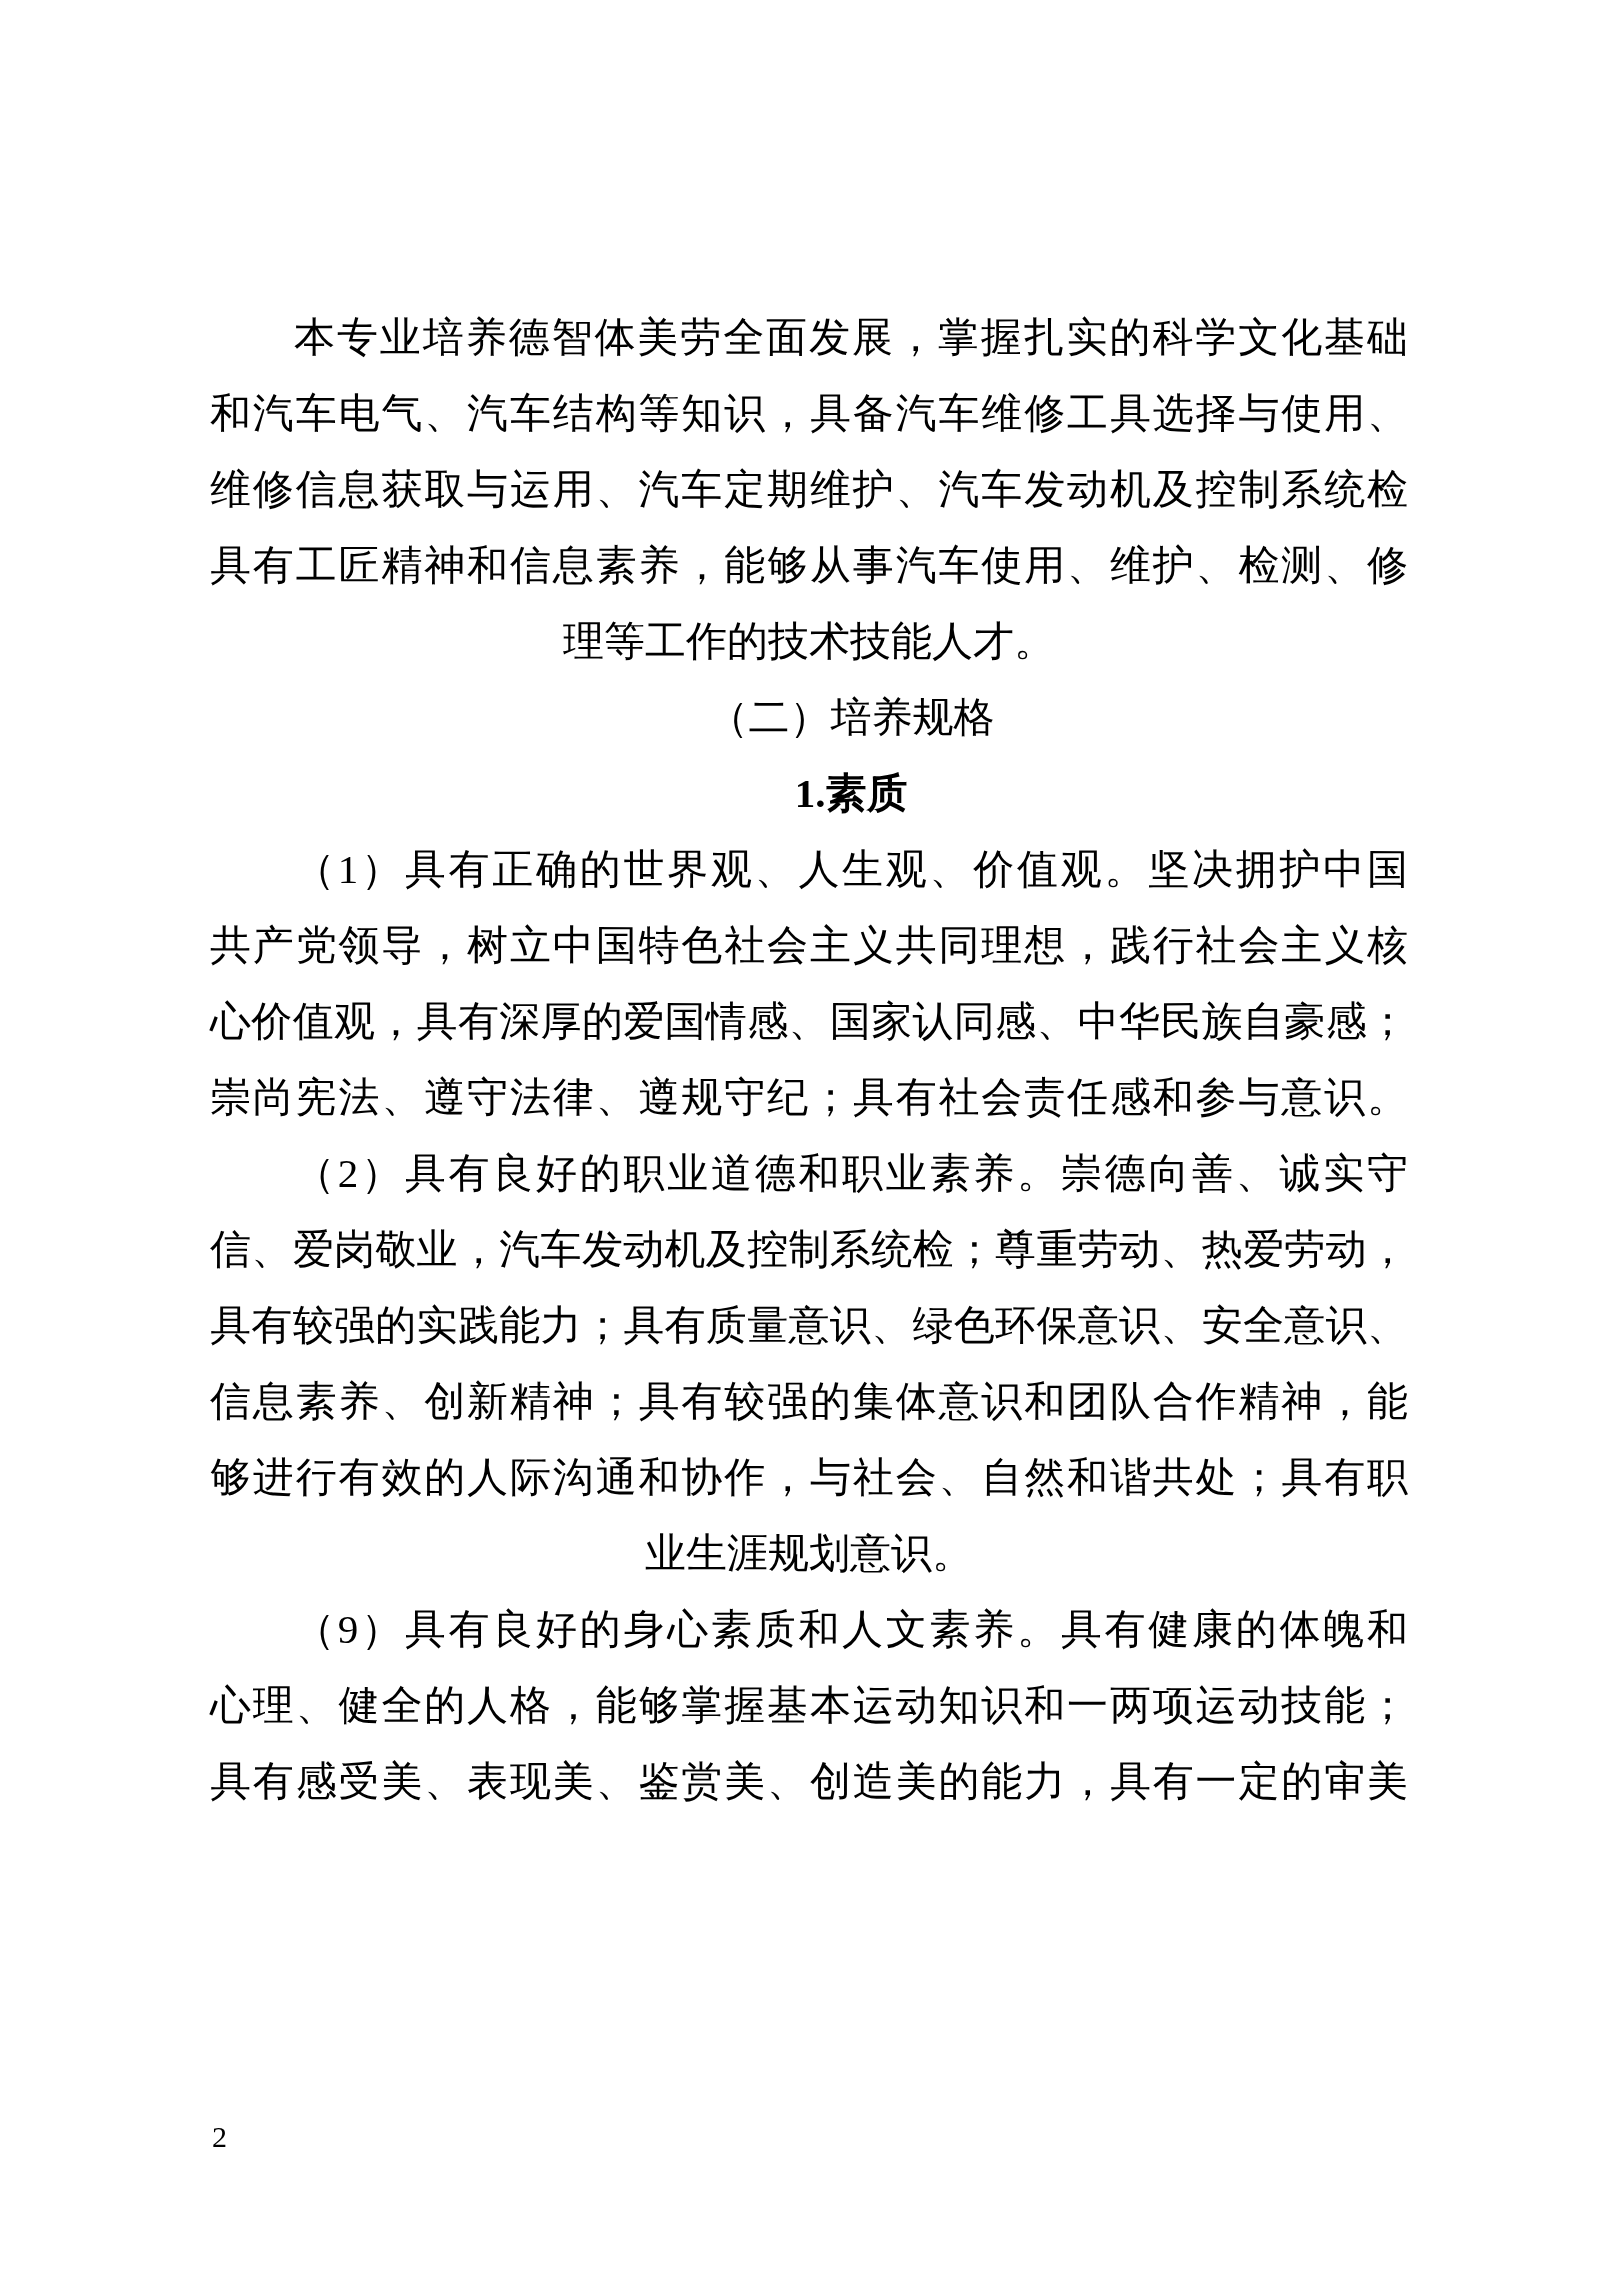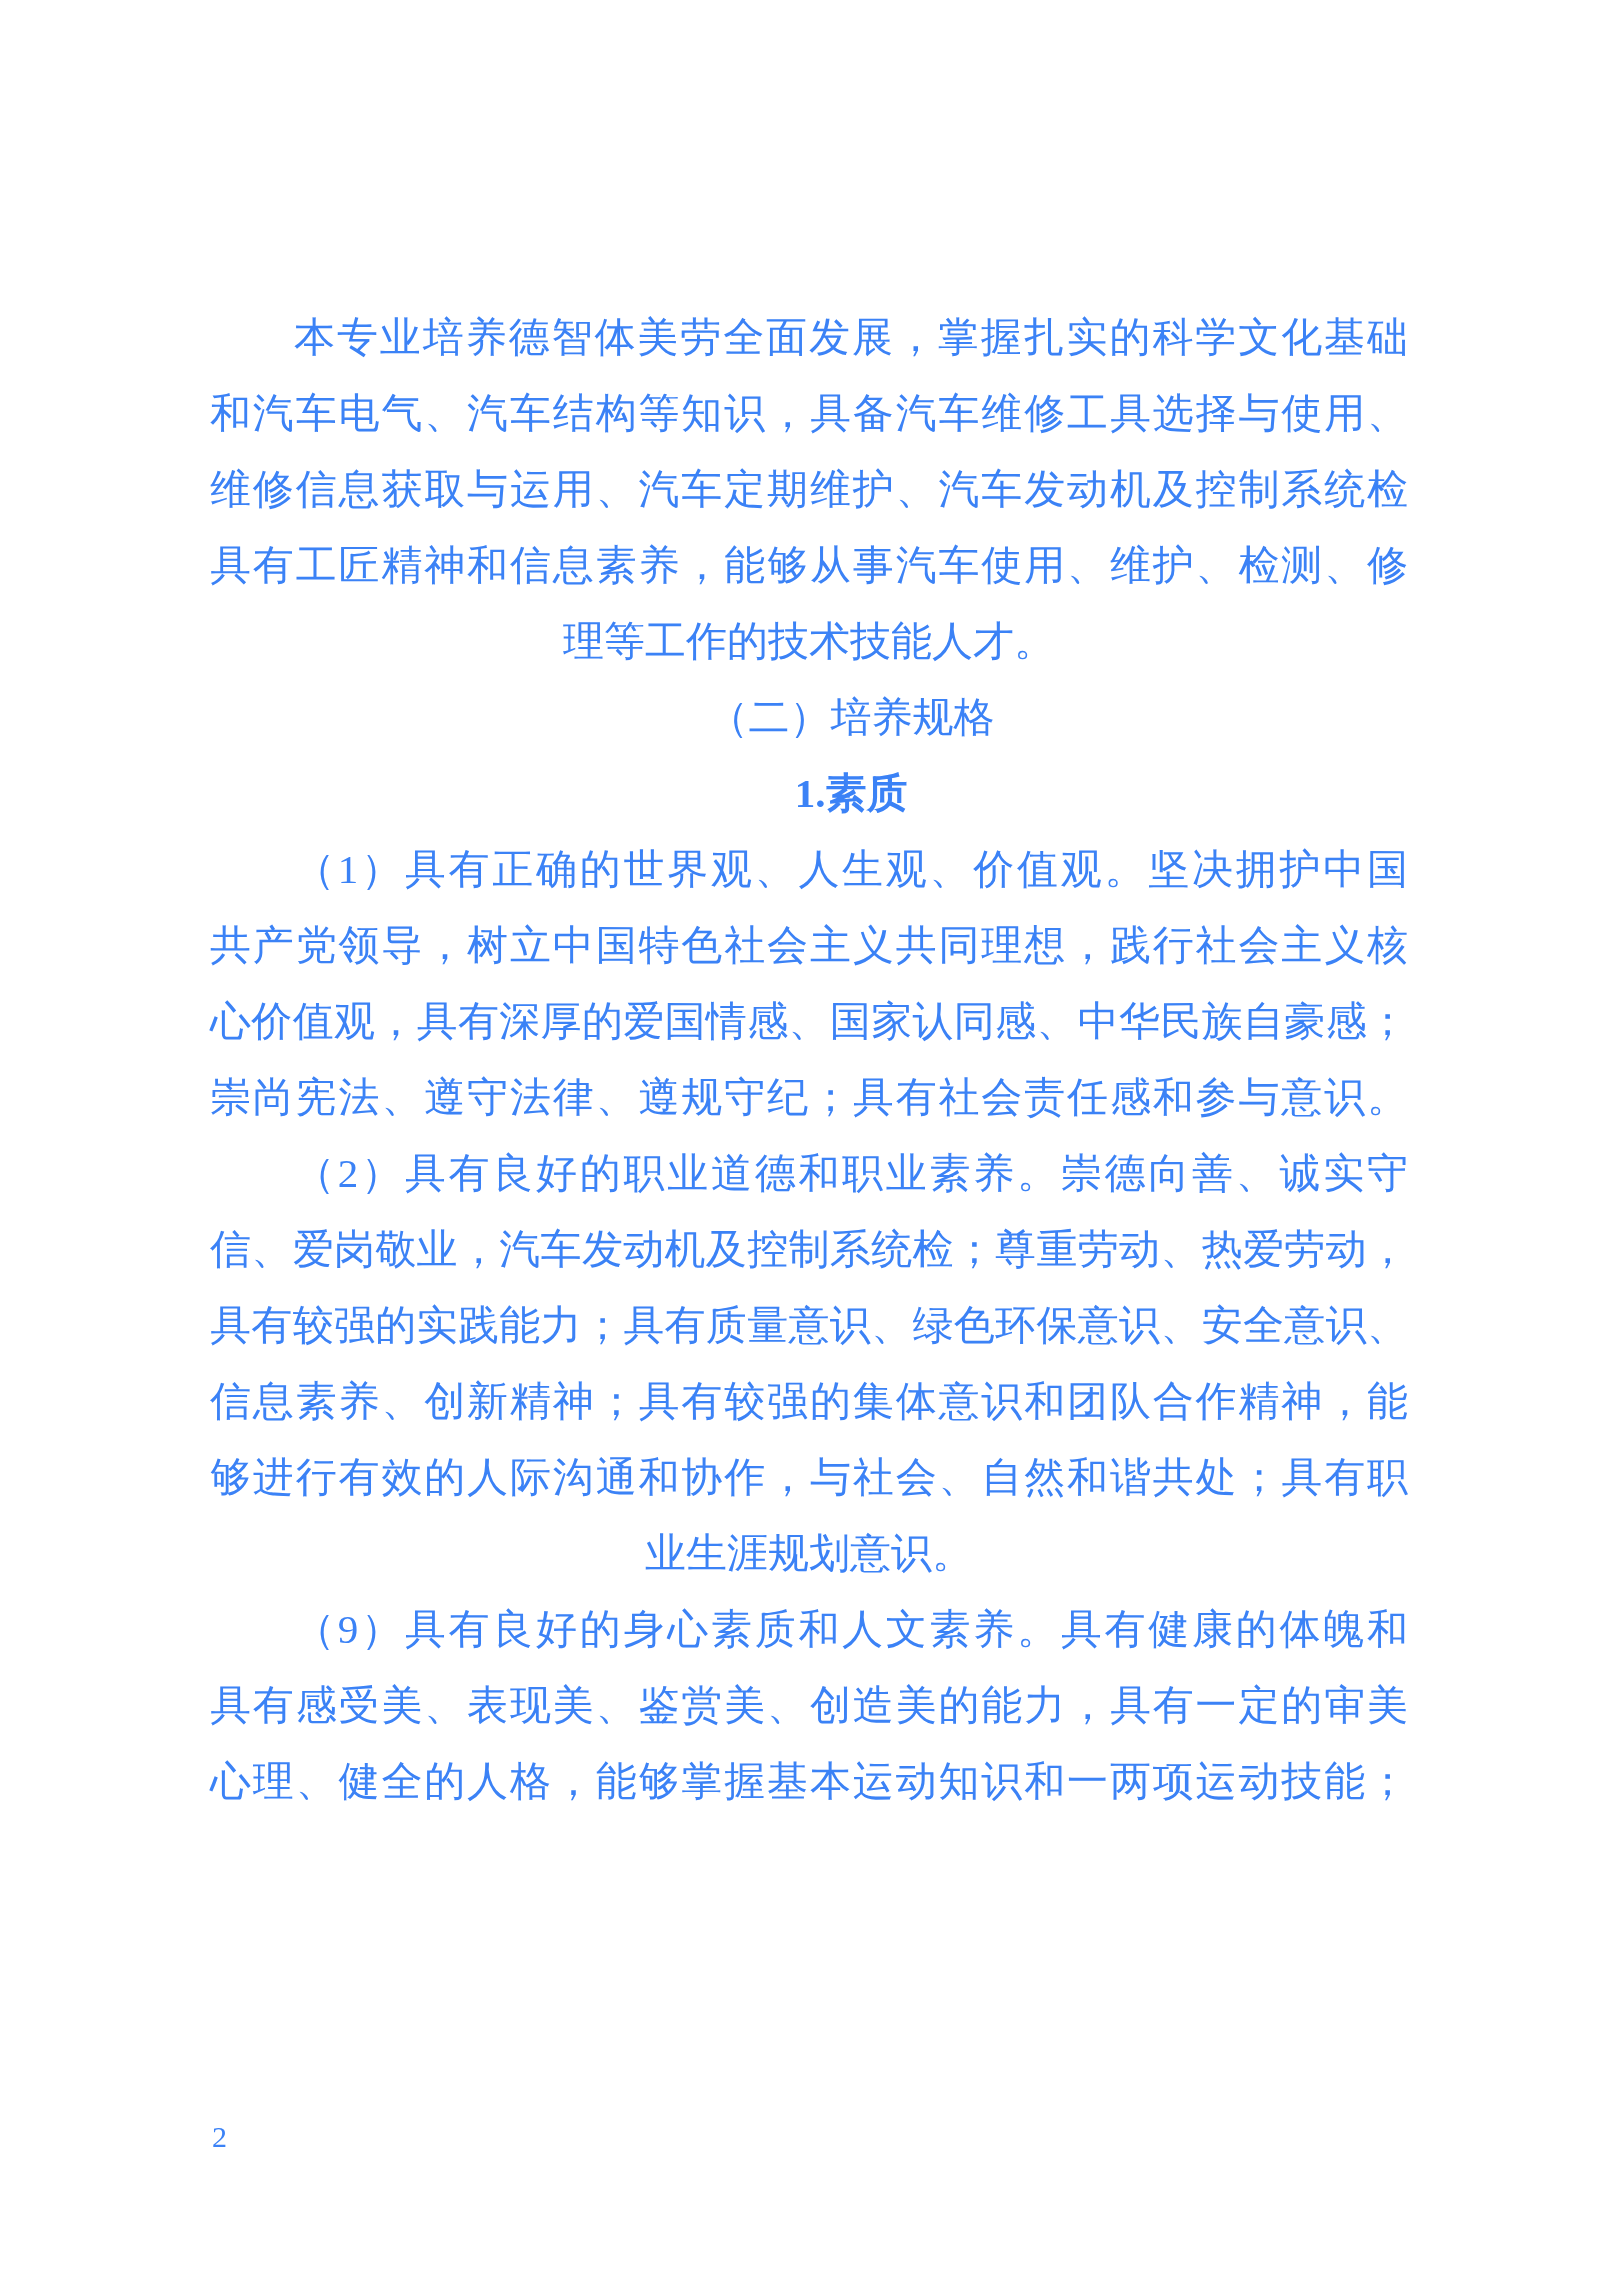--- a/index.html
+++ b/index.html
@@ -5,21 +5,21 @@
   html, body {
     margin: 0;
     padding: 0;
     background: #ffffff;
   }
   .page {
     position: relative;
     width: 1621px;
     height: 2293px;
     background: #ffffff;
-    color: #3b82f6;
+    color: #000000;
     font-family: "Liberation Serif", "DejaVu Serif", serif;
     overflow: hidden;
   }
   .doc-body {
     position: absolute;
     left: 210px;
     top: 299px;
     width: 1198px;
     font-size: 41px;
     line-height: 76px;
@@ -79,19 +79,19 @@
       <div class="para">
         <div class="line fill indent">（2）具有良好的职业道德和职业素养。崇德向善、诚实守</div>
         <div class="line fill">信、爱岗敬业，汽车发动机及控制系统检；尊重劳动、热爱劳动，</div>
         <div class="line fill">具有较强的实践能力；具有质量意识、绿色环保意识、安全意识、</div>
         <div class="line fill">信息素养、创新精神；具有较强的集体意识和团队合作精神，能</div>
         <div class="line fill">够进行有效的人际沟通和协作，与社会、自然和谐共处；具有职</div>
         <div class="line">业生涯规划意识。</div>
       </div>
       <div class="para">
         <div class="line fill indent">（9）具有良好的身心素质和人文素养。具有健康的体魄和</div>
+        <div class="line fill">心理、健全的人格，能够掌握基本运动知识和一两项运动技能；</div>
         <div class="line fill">具有感受美、表现美、鉴赏美、创造美的能力，具有一定的审美</div>
-        <div class="line fill">心理、健全的人格，能够掌握基本运动知识和一两项运动技能；</div>
       </div>
     </div>
   <div class="page-number">2</div>
 </div>
 
 
 </body></html>

